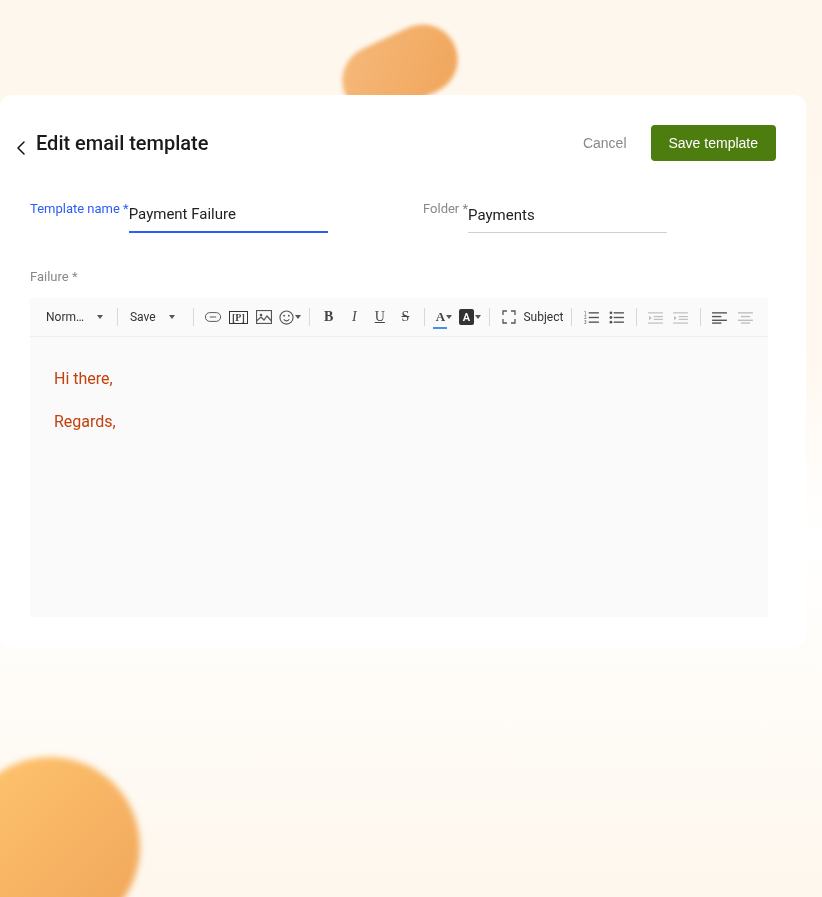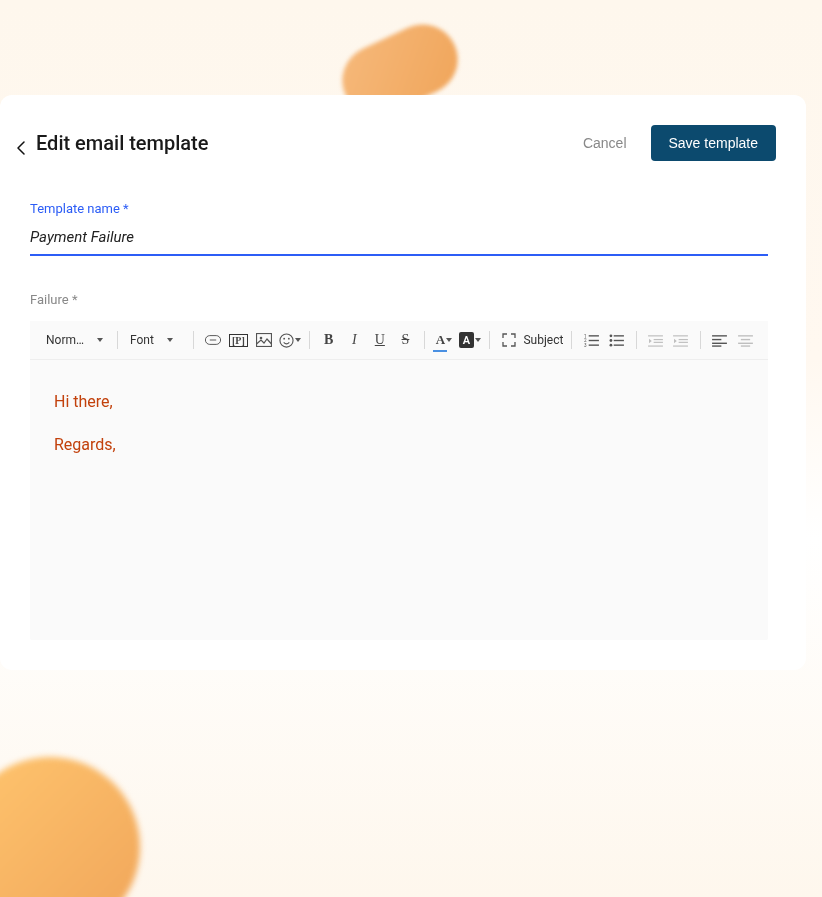--- a/index.html
+++ b/index.html
@@ -74,42 +74,42 @@
       gap: 24px;
     }
     .cancel-btn {
       background: none;
       border: none;
       color: #888;
       font-size: 14px;
       cursor: pointer;
     }
     .save-btn {
-      background: #0c4a6e;
+      background: #4d7c0f;
       color: #fff;
       border: none;
       padding: 10px 18px;
       border-radius: 4px;
       font-size: 14px;
       font-weight: 500;
       cursor: pointer;
     }
     .form {
       padding-left: 20px;
       padding-right: 8px;
     }
     .row2 {
       display: flex;
       gap: 48px;
       margin-bottom: 36px;
     }
     .field {
       flex: 1;
       display: flex;
-      flex-direction: column;
+      flex-direction: row;
     }
     .field-full {
       width: 100%;
       margin-bottom: 36px;
     }
     .label {
       font-size: 13px;
       color: #888;
       margin-bottom: 8px;
     }
@@ -118,21 +118,20 @@
     }
     .input {
       border: none;
       border-bottom: 1px solid #d0d0d0;
       padding: 4px 0 8px 0;
       font-size: 15px;
       color: #222;
       outline: none;
       background: transparent;
       font-family: inherit;
-      font-style: italic;
     }
     .input-active {
       border-bottom: 2px solid #2c5df6;
     }
     .content-section {
       margin-top: 8px;
     }
     .content-label {
       font-size: 13px;
       color: #888;
@@ -236,35 +235,39 @@
       <button class="save-btn">Save template</button>
     </div>
   </div>
 
   <div class="form">
     <div class="row2">
       <div class="field">
         <label class="label label-active">Template name *</label>
         <input class="input input-active" type="text" value="Payment Failure" style="">
       </div>
+      <div class="field">
+        <label class="label">Folder *</label>
+        <input class="input" type="text" value="Payments" style="">
+      </div>
     </div>
 
 
     <div class="content-section">
       <label class="content-label">Failure *</label>
 
       <div class="editor-wrap">
         <div class="toolbar">
           <div class="tb-select style">
             <span>Norm…</span>
             <span class="caret-down"></span>
           </div>
           <div class="sep"></div>
           <div class="tb-select font">
-            <span>Font</span>
+            <span>Save</span>
             <span class="caret-down"></span>
           </div>
           <div class="sep"></div>
 
           <div class="tb-btn">
             <svg width="16" height="12" viewBox="0 0 20 12">
                 <rect x="0.5" y="0.5" width="19" height="11" rx="5.5" fill="none" stroke="#555" stroke-width="1.2"></rect>
                 <line x1="6" y1="6" x2="14" y2="6" stroke="#555" stroke-width="1.2"></line>
               </svg>
           </div>

